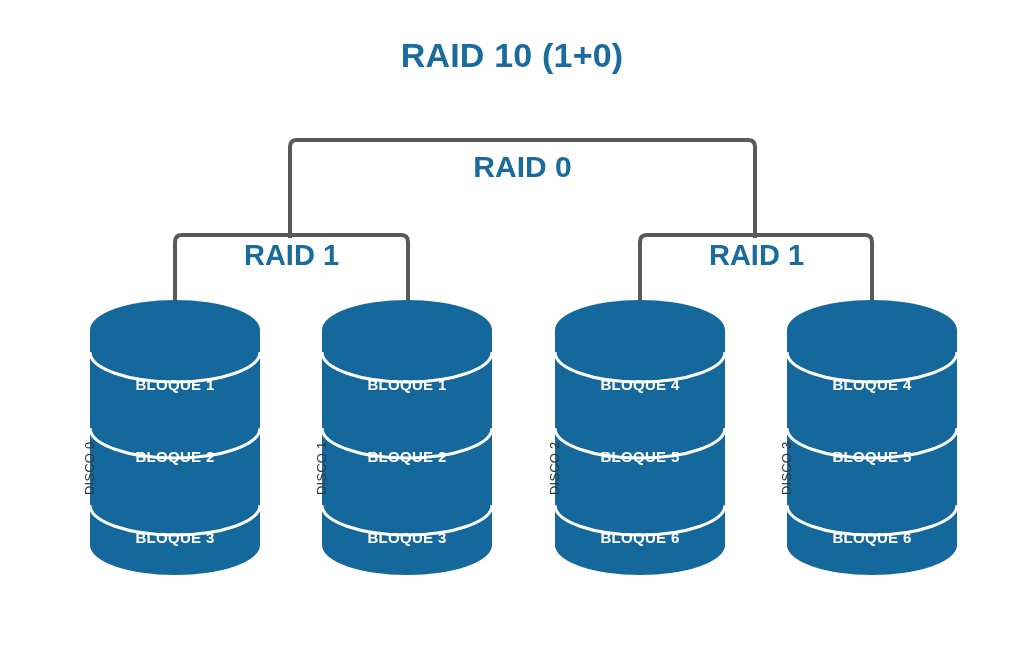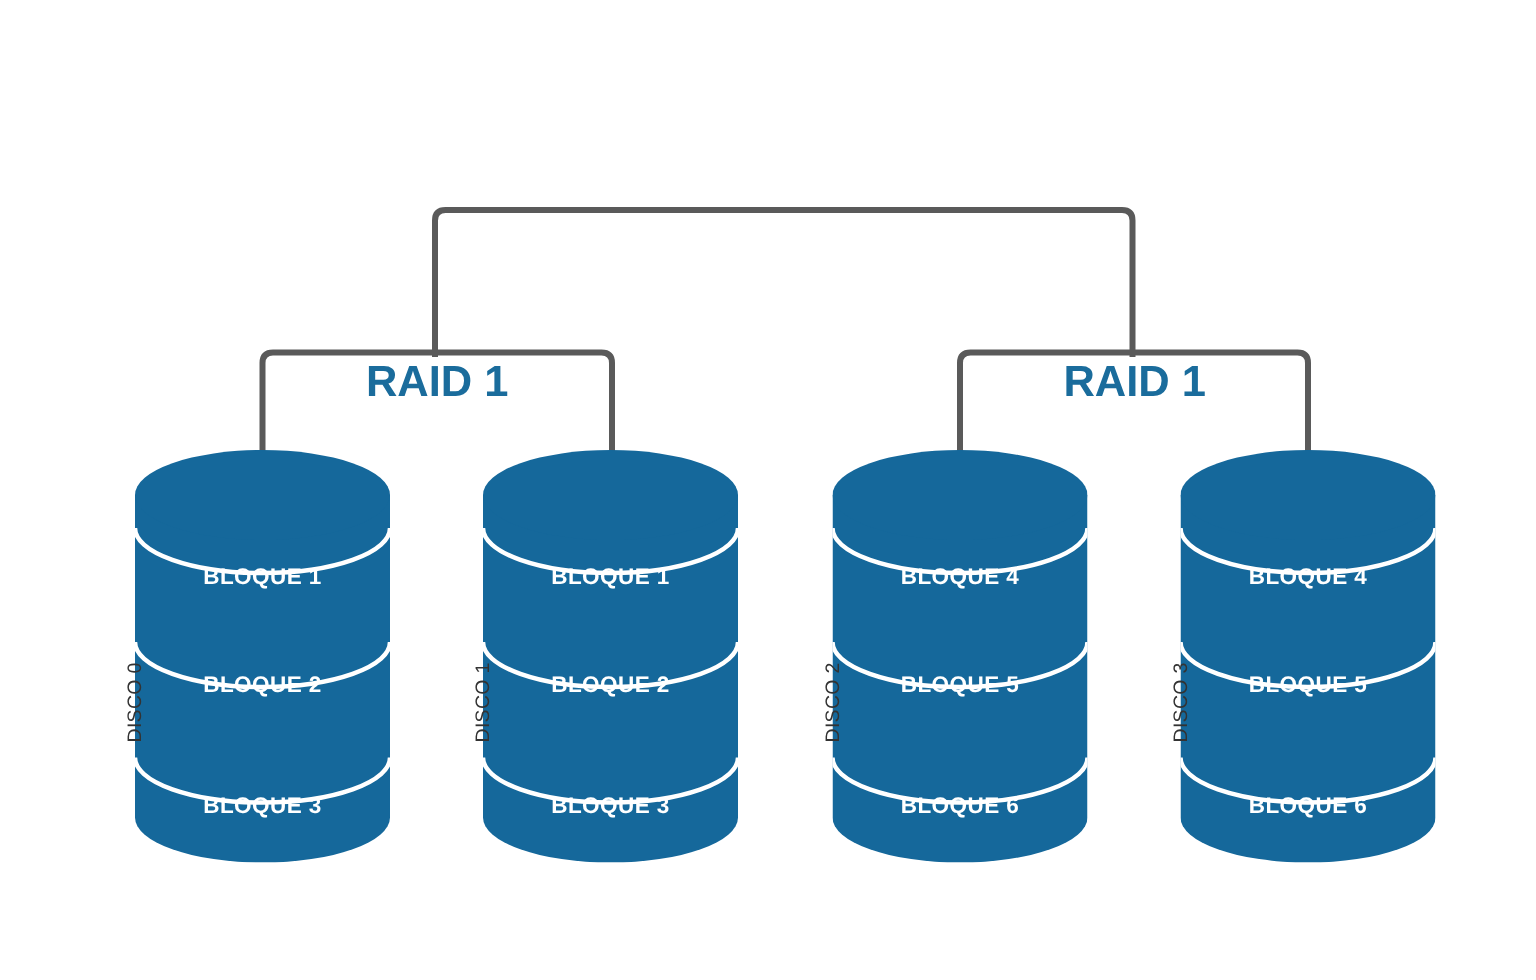--- a/index.html
+++ b/index.html
@@ -117,20 +117,21 @@
   .disco-0 { left: 82px;  top: 495px; }
   .disco-1 { left: 314px; top: 495px; }
   .disco-2 { left: 547px; top: 495px; }
   .disco-3 { left: 779px; top: 495px; }
 </style>
 </head>
 <body>
 
 <div id="stage">
 
+  <div class="title">RAID 10 (1+0)</div>
 
   <svg id="bracket-layer" viewBox="0 0 1024 653">
 
     <path d="M 290 238 L 290 147 Q 290 140 297 140 L 748 140 Q 755 140 755 147 L 755 238" fill="none" stroke="#5A5A5A" stroke-width="4" stroke-linecap="butt"></path>
 
     <path d="M 175 308 L 175 242 Q 175 235 182 235 L 401 235 Q 408 235 408 242 L 408 308" fill="none" stroke="#5A5A5A" stroke-width="4" stroke-linecap="butt"></path>
 
     <path d="M 640 308 L 640 242 Q 640 235 647 235 L 865 235 Q 872 235 872 242 L 872 308" fill="none" stroke="#5A5A5A" stroke-width="4" stroke-linecap="butt"></path>
   </svg>
 
@@ -186,18 +187,19 @@
       <path d="M 0 52 A 85 30 0 0 0 170 52" fill="none" stroke="#FFFFFF" stroke-width="3"></path>
       <path d="M 0 128 A 85 30 0 0 0 170 128" fill="none" stroke="#FFFFFF" stroke-width="3"></path>
       <path d="M 0 205 A 85 30 0 0 0 170 205" fill="none" stroke="#FFFFFF" stroke-width="3"></path>
     </svg>
     <div class="block-label b0">BLOQUE 4</div>
     <div class="block-label b1">BLOQUE 5</div>
     <div class="block-label b2">BLOQUE 6</div>
   </div>
   <div class="disco-label disco-3">DISCO 3</div>
 
+  <div class="bracket-label label-raid0">RAID 0</div>
 
   <div class="bracket-label label-raid1-left">RAID 1</div>
 
   <div class="bracket-label label-raid1-right">RAID 1</div>
 
 </div>
 
 </body></html>

